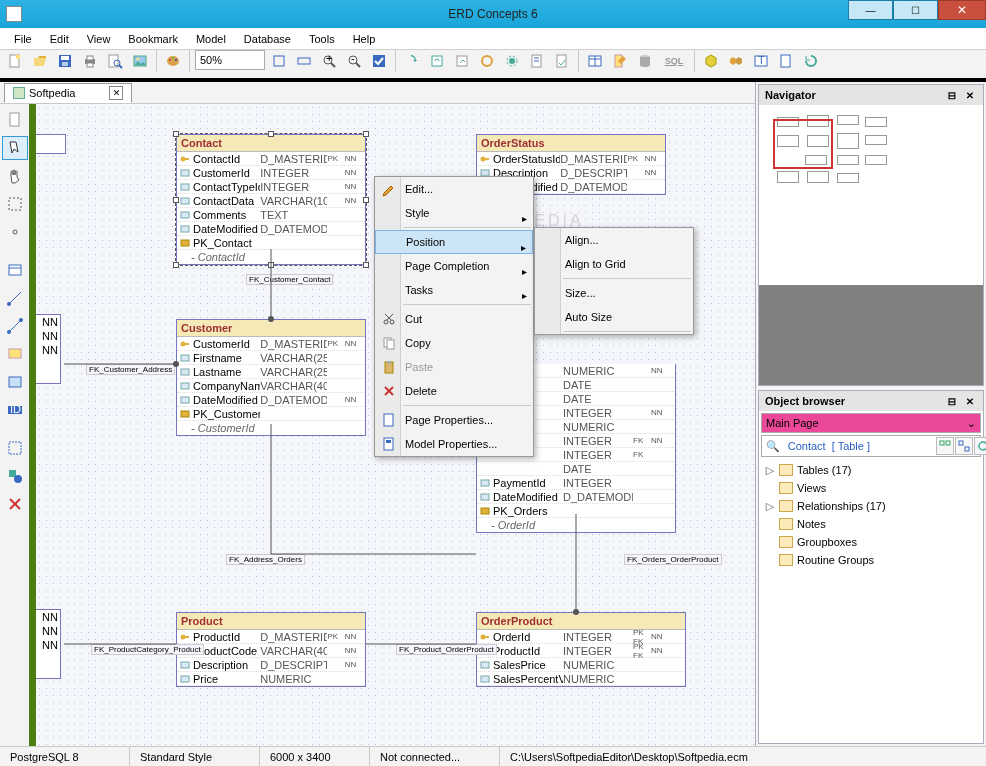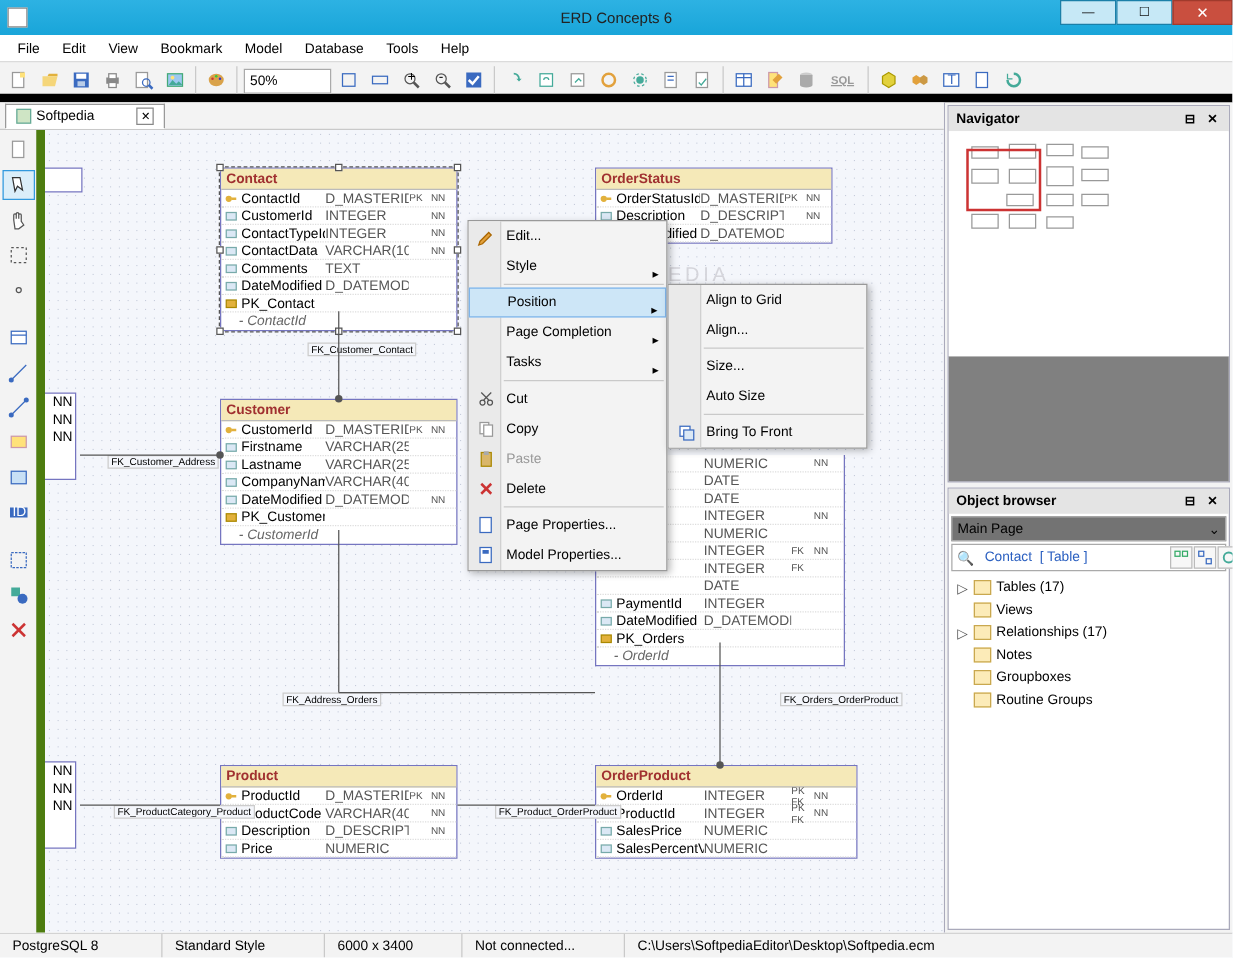--- a/index.html
+++ b/index.html
@@ -9,21 +9,21 @@
 .titlebar .icon { width: 16px; height: 16px; margin: 0 6px; background: #fff; border: 1px solid #888; }
 .titlebar .title { position: absolute; left: 50%; transform: translateX(-50%); font-size: 12px; color: #222; }
 .winbtns { position: absolute; right: 0; top: 0; display: flex; }
 .winbtn { width: 45px; height: 20px; border: 1px solid #1a7fa8; background: #c6e8f6; display: flex; align-items: center; justify-content: center; font-size: 10px; }
 .winbtn.close { background: #c94f3f; color: #fff; width: 48px; border-color: #a03a2c;}
 .winbtn.close::after{content:"✕"; font-size:12px;}
 
 .menubar { height: 22px; background: #fff; border-bottom: 1px solid #d0d0d0; display: flex; align-items: center; padding: 0 6px; gap: 2px; }
 .menubar span { padding: 2px 8px; cursor: default; }
 
-.toolbar { height: 32px; background: #f3f3f3; border-bottom: 7px solid #000000; display: flex; align-items: flex-end; padding: 0 4px; gap: 3px; }
+.toolbar { height: 32px; background: #f3f3f3; border-bottom: 4px solid #000000; display: flex; align-items: flex-start; padding: 0 4px; gap: 3px; }
 .tbtn { width: 22px; height: 22px; border: 1px solid transparent; display: flex; align-items: center; justify-content: center; background: transparent; border-radius: 2px;}
 .tbtn svg{width:16px;height:16px;}
 .tdivider { width: 1px; height: 22px; background: #c9c9c9; margin: 0 2px; }
 .zoom { width: 70px; height: 20px; border: 1px solid #aaa; background:#fff; font-size: 11px; padding: 0 4px;}
 
 .main { display: flex; height: calc(100% - 28px - 22px - 32px - 20px); }
 .left-area { flex: 1; display: flex; flex-direction: column; border-right: 1px solid #aab; background:#fff;}
 .doc-tab { height: 22px; background: #f3f3f3; border-bottom: 1px solid #c9c9c9; display: flex; align-items: center; padding-left: 4px;}
 .tab { border: 1px solid #999; border-bottom-color:#fff; background:#fff; padding: 2px 8px; display: flex; align-items: center; gap: 4px;}
 .tab .tabicon { width: 12px; height: 12px; background:#cfe5c5;border:1px solid #6a9;}
@@ -67,21 +67,21 @@
 .phdr { height: 20px; background: #e4e4e4; padding: 0 6px; display: flex; align-items: center; font-weight: bold;}
 .phdr .pbtns{margin-left:auto;display:flex;gap:4px;}
 .phdr .pb{width:14px;height:14px;font-size:10px;display:flex;align-items:center;justify-content:center;}
 .nav-body{height:180px;background:#fff;position:relative;}
 .nav-mini{position:absolute;left:8px;top:8px;width:130px;height:90px;}
 .nav-box{position:absolute;border:1px solid #999;background:#fff;}
 .nav-view{position:absolute;border:2px solid #c33;left:6px;top:6px;width:60px;height:50px;}
 .nav-gray{height:100px;background:#808080;}
 
 .ob-body{flex:1;display:flex;flex-direction:column;padding:2px;}
-.ob-sel{height:20px;border:1px solid #aaa;background:#737373;padding:0 4px;display:flex;align-items:center;}
+.ob-sel{height:20px;border:1px solid #aaa;background:#ec4899;padding:0 4px;display:flex;align-items:center;}
 .ob-filter{height:22px;display:flex;border:1px solid #aaa;margin-top:2px;align-items:center;}
 .ob-filter input{border:none;flex:1;padding:0 4px;outline:none;}
 .ob-filter .obtns{display:flex;gap:1px;padding:0 2px;}
 .ob-filter .ob{width:18px;height:18px;border:1px solid #bbb;background:#f7f7f7;display:flex;align-items:center;justify-content:center;}
 .tree{padding:4px;}
 .tnode{display:flex;align-items:center;height:18px;gap:4px;}
 .tnode .tw{width:10px;text-align:center;color:#555;}
 .tnode .ti{width:14px;height:12px;background:#fcebb8;border:1px solid #c9a84f;}
 
 .statusbar { height: 20px; border-top: 1px solid #c9c9c9; background: #f3f3f3; display: flex; align-items: center; font-size: 11px;}
@@ -843,43 +843,36 @@
                     <rect x="3" y="2" width="9" height="12" fill="#fff" stroke="#3a6ac0"></rect>
                     <rect x="5" y="4" width="5" height="3" fill="#3a6ac0"></rect>
                   </svg></span>
                 <span>Model Properties...</span>
               </div>
             </div>
           <div class="ctxmenu" id="ctx2" style="left:498px;top:123px;">
             <div class="iconcol"></div>
           <div class="mi">
                 <span class="mic"></span>
+                <span>Align...</span>
+              </div>
+              <div class="mi">
+                <span class="mic"></span>
                 <span>Align to Grid</span>
-              </div>
-              <div class="mi">
-                <span class="mic"></span>
-                <span>Align...</span>
               </div>
               <div class="sep"></div>
               <div class="mi">
                 <span class="mic"></span>
                 <span>Size...</span>
               </div>
               <div class="mi">
                 <span class="mic"></span>
                 <span>Auto Size</span>
               </div>
               <div class="sep"></div>
-              <div class="mi">
-                <span class="mic"><svg width="16" height="16">
-                    <rect x="3" y="3" width="8" height="8" fill="#fff" stroke="#3a6ac0"></rect>
-                    <rect x="6" y="6" width="8" height="8" fill="#dbe8f5" stroke="#3a6ac0"></rect>
-                  </svg></span>
-                <span>Bring To Front</span>
-              </div>
             </div>
 
           <div style="position:absolute;left:430px;top:108px;color:#d5d5db;font-size:16px;letter-spacing:3px;pointer-events:none;">SOFTPEDIA</div>
           <div style="position:absolute;left:448px;top:125px;color:#d5d5db;font-size:8px;letter-spacing:1px;pointer-events:none;">www.softpedia.com</div>
 
         </div>
       </div>
     </div>
   </div>
 

